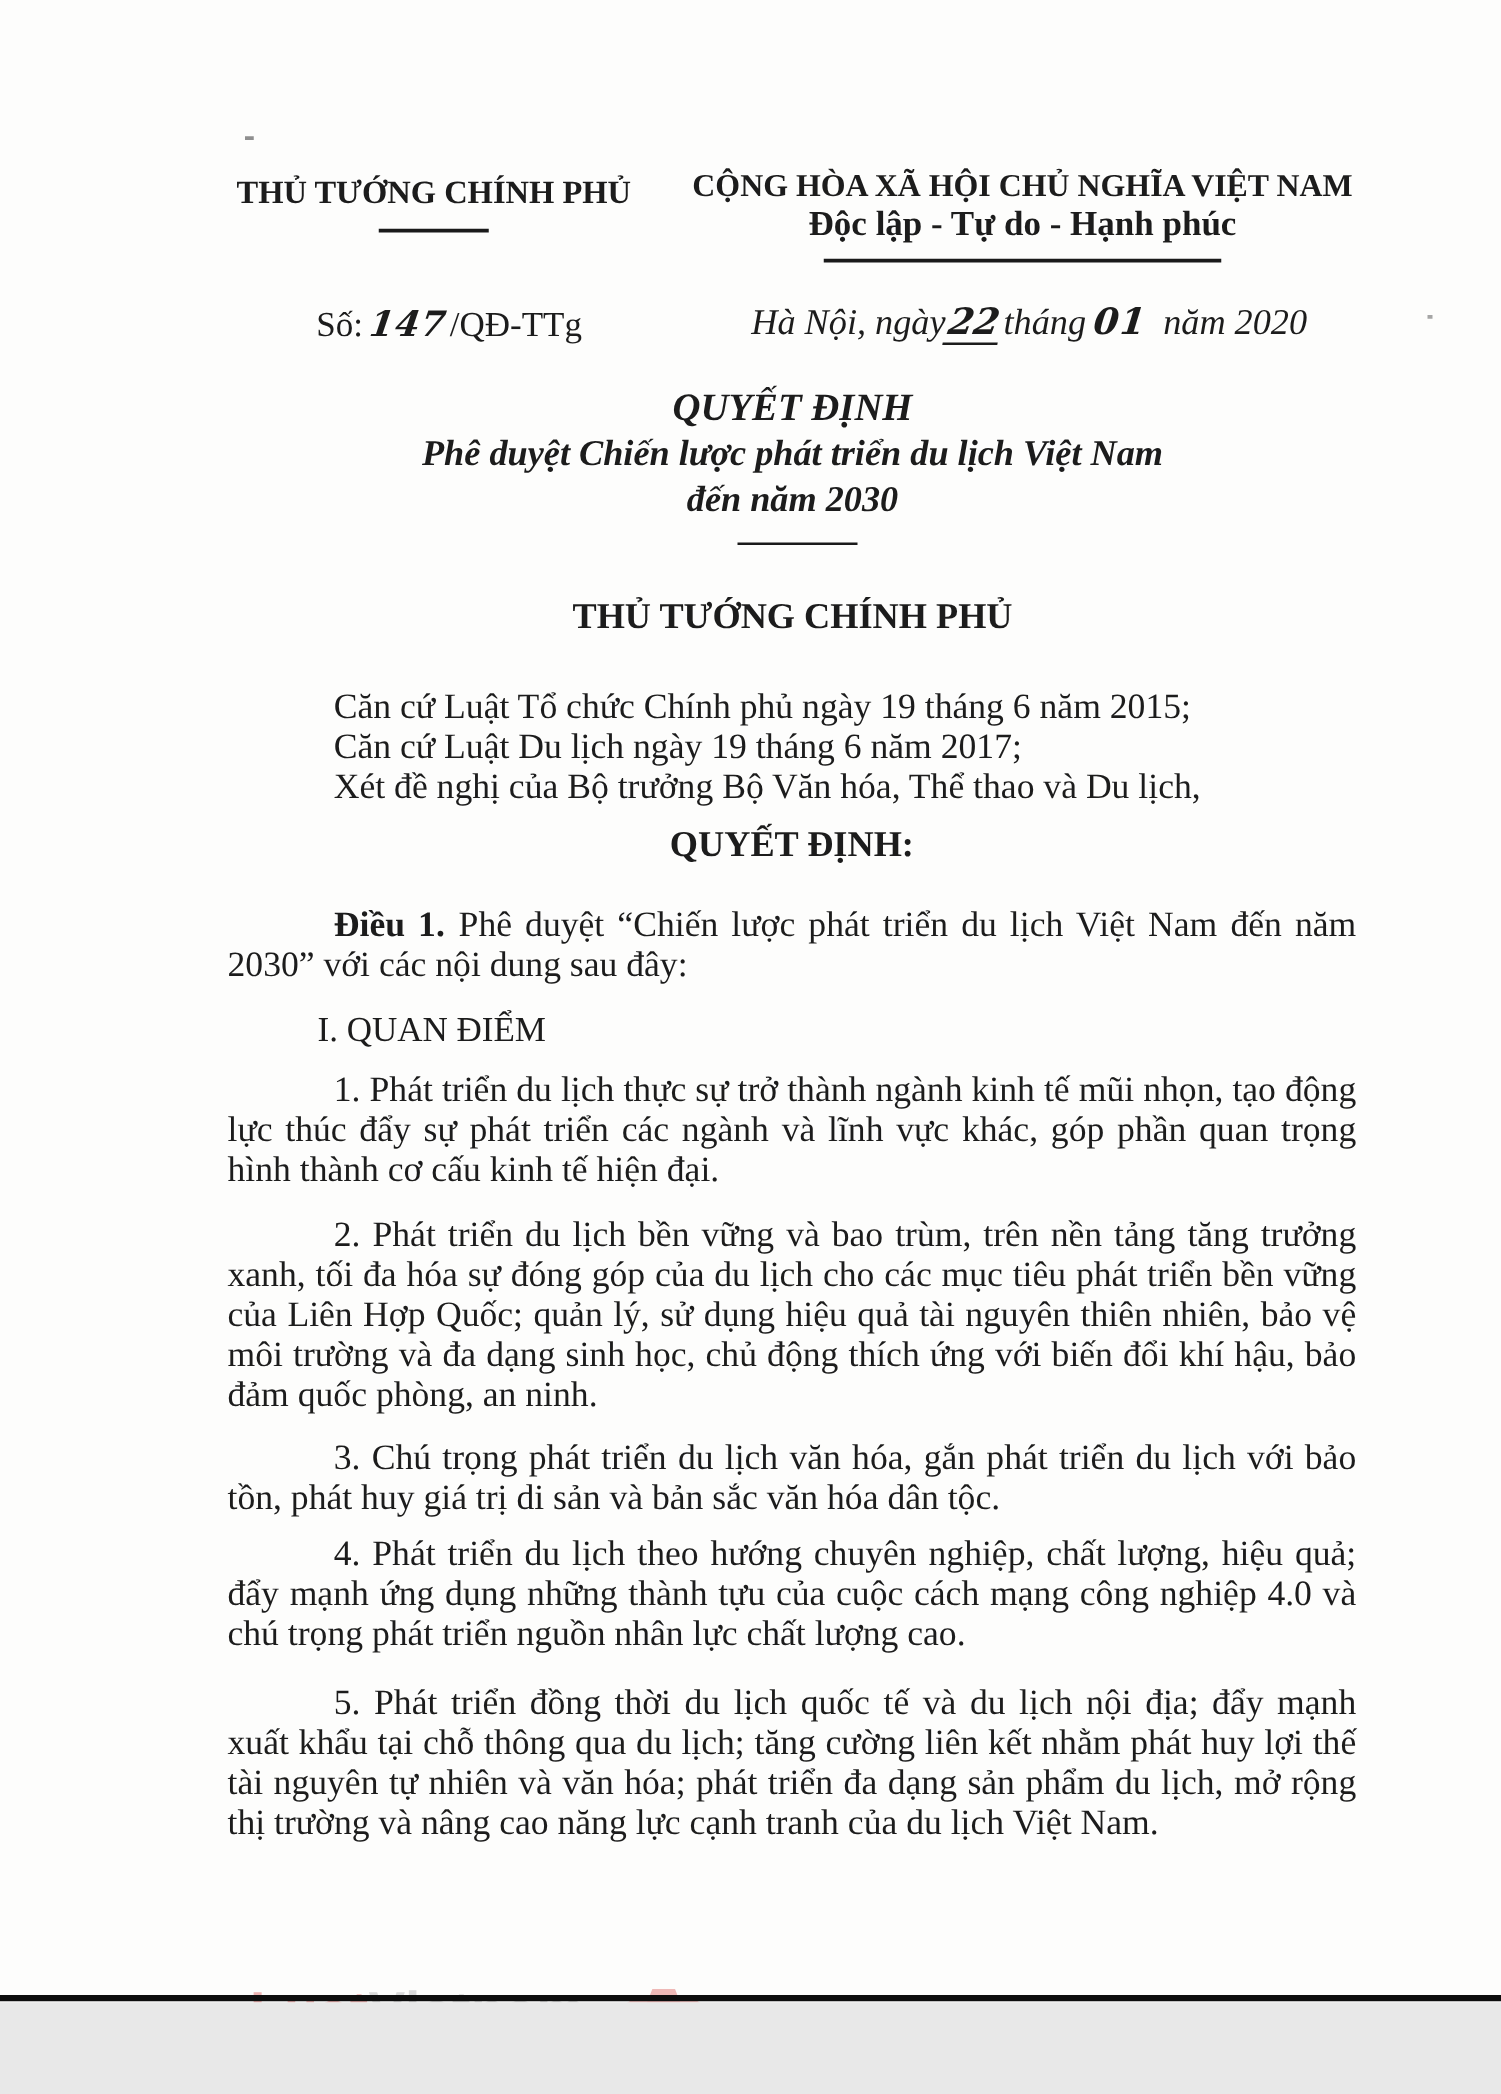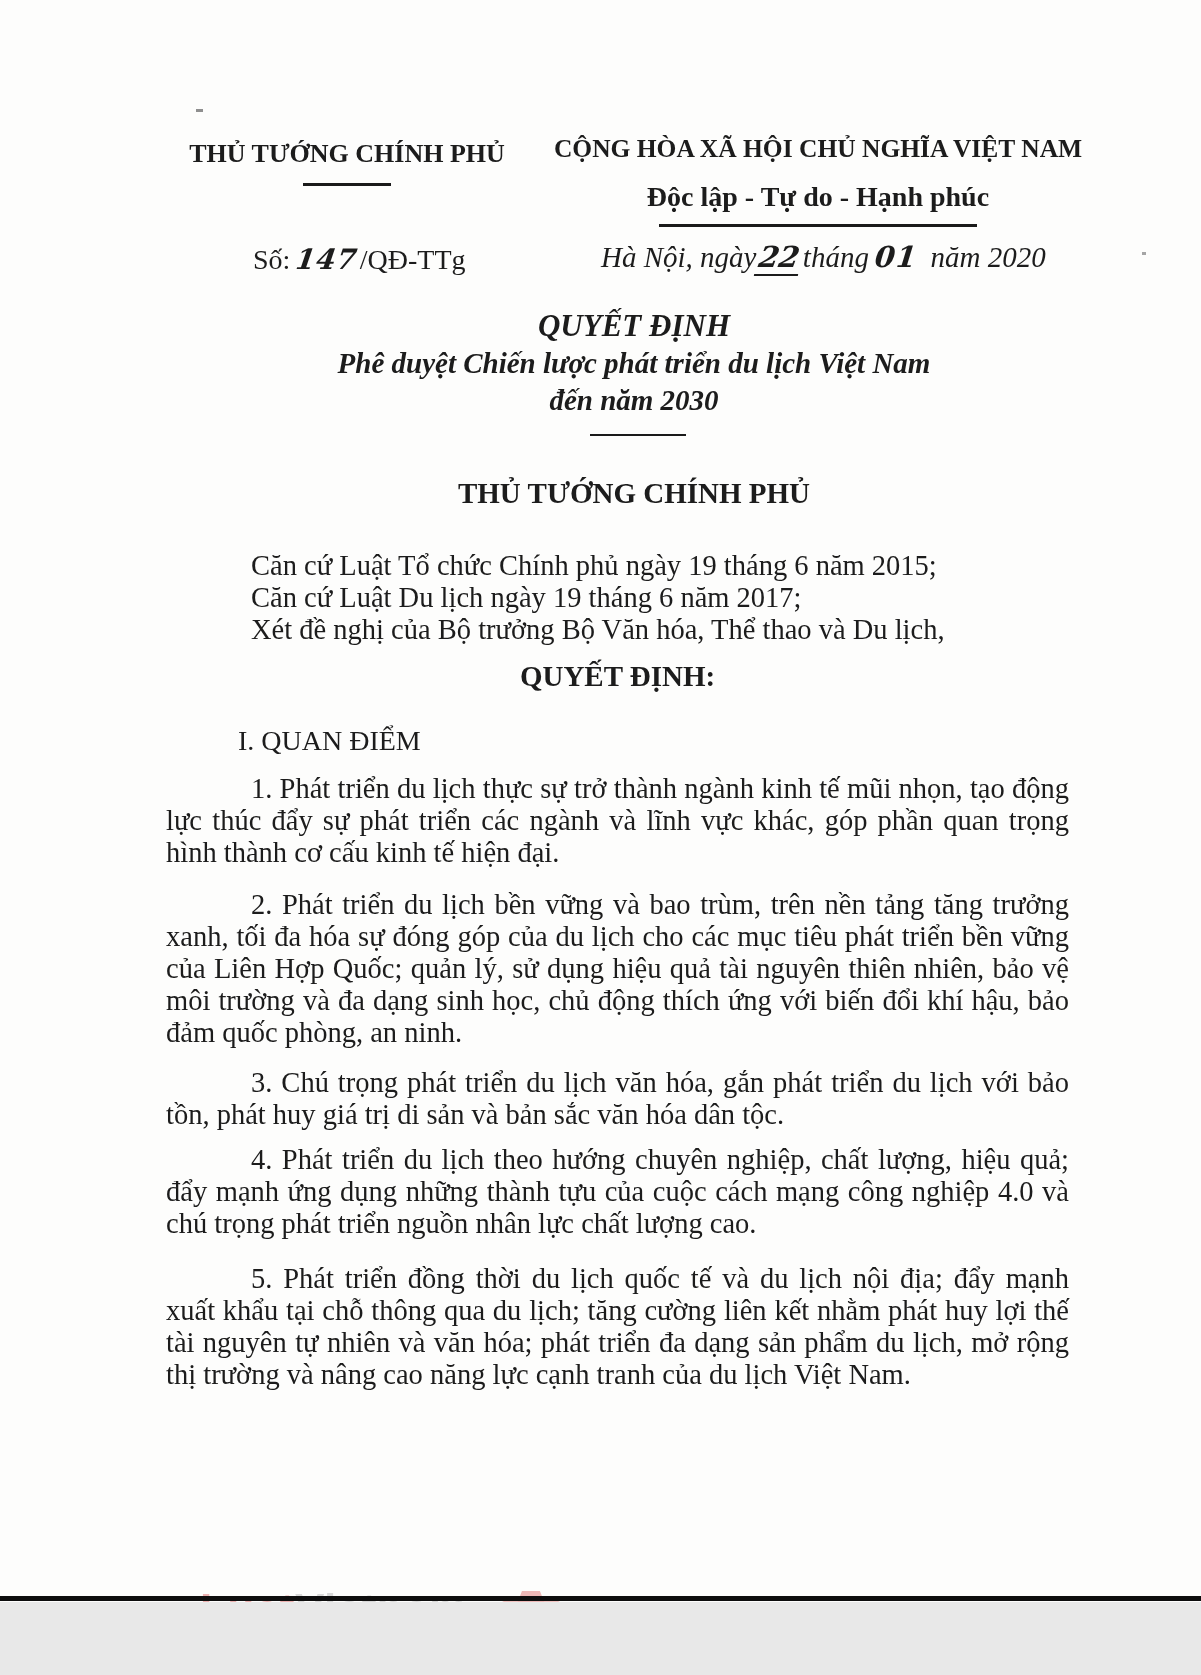--- a/index.html
+++ b/index.html
@@ -17,21 +17,21 @@
   .hdr-left {
     position: absolute; left: 168px; top: 139px; width: 358px;
     text-align: center; font-weight: bold; font-size: 26px; line-height: 30px;
     white-space: nowrap;
   }
   .rule-left { width: 88px; height: 3px; background: #1a1a1a; margin: 14px auto 0; }
   .hdr-right {
     position: absolute; left: 543px; top: 134px; width: 550px; text-align: center;
   }
   .rep1 { font-weight: bold; font-size: 25.5px; line-height: 30px; white-space: nowrap; }
-  .rep2 { font-weight: bold; font-size: 28px; line-height: 32px; margin-top: 17px; white-space: nowrap; }
+  .rep2 { font-weight: bold; font-size: 28px; line-height: 32px; margin-top: 0; white-space: nowrap; }
   .rule-right { width: 318px; height: 3px; background: #1a1a1a; margin: 11px auto 0; }
   .docnum {
     position: absolute; left: 253px; top: 243px; font-size: 28px; white-space: nowrap;
   }
   .docnum .hand-num {
     font-family: "DejaVu Serif", serif; font-style: italic; font-weight: bold;
     display: inline-block; transform: skewX(-8deg); letter-spacing: 1px; margin: 0 2px 0 6px;
   }
   .dateline {
     position: absolute; left: 601px; top: 240px; font-size: 29px; font-style: italic; white-space: nowrap;
@@ -48,21 +48,21 @@
   
   .title-block { position: absolute; left: 183px; top: 307px; width: 902px; text-align: center; font-style: italic; }
   .t1 { font-size: 31px; font-weight: bold; line-height: 37px; }
   .t2 { font-size: 29px; font-weight: bold; line-height: 35px; margin-top: 2px; text-align: center; }
   .title-divider { position: absolute; left: 590px; top: 434px; width: 96px; height: 2px; background: #1a1a1a; }
   .issuer-heading {
     position: absolute; left: 183px; top: 477px; width: 902px;
     text-align: center; font-size: 29px; font-weight: bold;
   }
   
-  .body { position: absolute; left: 166px; top: 550px; width: 903px; font-size: 28.5px; }
+  .body { position: absolute; left: 182px; top: 550px; width: 903px; font-size: 28.5px; }
   .body p { margin: 0; line-height: 32px; text-align: justify; text-indent: 85px; }
   .preamble-p { margin-bottom: 25px; }
   .decision-h { text-align: center !important; text-indent: 0 !important; font-weight: bold; font-size: 29px; margin: 14px 0 33px !important; }
   .article-p { margin-bottom: 20px !important; }
   .article-lead { font-weight: bold; margin-right: 11px; }
   .section-h { font-weight: normal; font-size: 28px; text-indent: 72px !important; text-align: left; margin-bottom: 16px !important; }
   .pt1 { margin-bottom: 20px !important; }
   .pt2 { margin-bottom: 18px !important; }
   .pt3 { margin-bottom: 13px !important; }
   .pt4 { margin-bottom: 23px !important; }
@@ -123,20 +123,21 @@
 
   <div class="issuer-heading">THỦ TƯỚNG CHÍNH PHỦ</div>
 
   <div class="body">
     <p class="preamble-p">Căn cứ Luật Tổ chức Chính phủ ngày 19 tháng 6 năm 2015;</p>
     <p class="preamble-p">Căn cứ Luật Du lịch ngày 19 tháng 6 năm 2017;</p>
     <p class="preamble-p">Xét đề nghị của Bộ trưởng Bộ Văn hóa, Thể thao và Du lịch,</p>
 
     <p class="decision-h">QUYẾT ĐỊNH:</p>
 
+    <p class="article-p"><span class="article-lead">Điều 1.</span><span>Phê duyệt “Chiến lược phát triển du lịch Việt Nam đến năm 2030” với các nội dung sau đây:</span></p>
 
     <p class="section-h">I. QUAN ĐIỂM</p>
 
     <p class="pt1">1. Phát triển du lịch thực sự trở thành ngành kinh tế mũi nhọn, tạo động lực thúc đẩy sự phát triển các ngành và lĩnh vực khác, góp phần quan trọng hình thành cơ cấu kinh tế hiện đại.</p>
     <p class="pt2">2. Phát triển du lịch bền vững và bao trùm, trên nền tảng tăng trưởng xanh, tối đa hóa sự đóng góp của du lịch cho các mục tiêu phát triển bền vững của Liên Hợp Quốc; quản lý, sử dụng hiệu quả tài nguyên thiên nhiên, bảo vệ môi trường và đa dạng sinh học, chủ động thích ứng với biến đổi khí hậu, bảo đảm quốc phòng, an ninh.</p>
     <p class="pt3">3. Chú trọng phát triển du lịch văn hóa, gắn phát triển du lịch với bảo tồn, phát huy giá trị di sản và bản sắc văn hóa dân tộc.</p>
     <p class="pt4">4. Phát triển du lịch theo hướng chuyên nghiệp, chất lượng, hiệu quả; đẩy mạnh ứng dụng những thành tựu của cuộc cách mạng công nghiệp 4.0 và chú trọng phát triển nguồn nhân lực chất lượng cao.</p>
     <p class="pt5">5. Phát triển đồng thời du lịch quốc tế và du lịch nội địa; đẩy mạnh xuất khẩu tại chỗ thông qua du lịch; tăng cường liên kết nhằm phát huy lợi thế tài nguyên tự nhiên và văn hóa; phát triển đa dạng sản phẩm du lịch, mở rộng thị trường và nâng cao năng lực cạnh tranh của du lịch Việt Nam.</p>
   </div>
 

